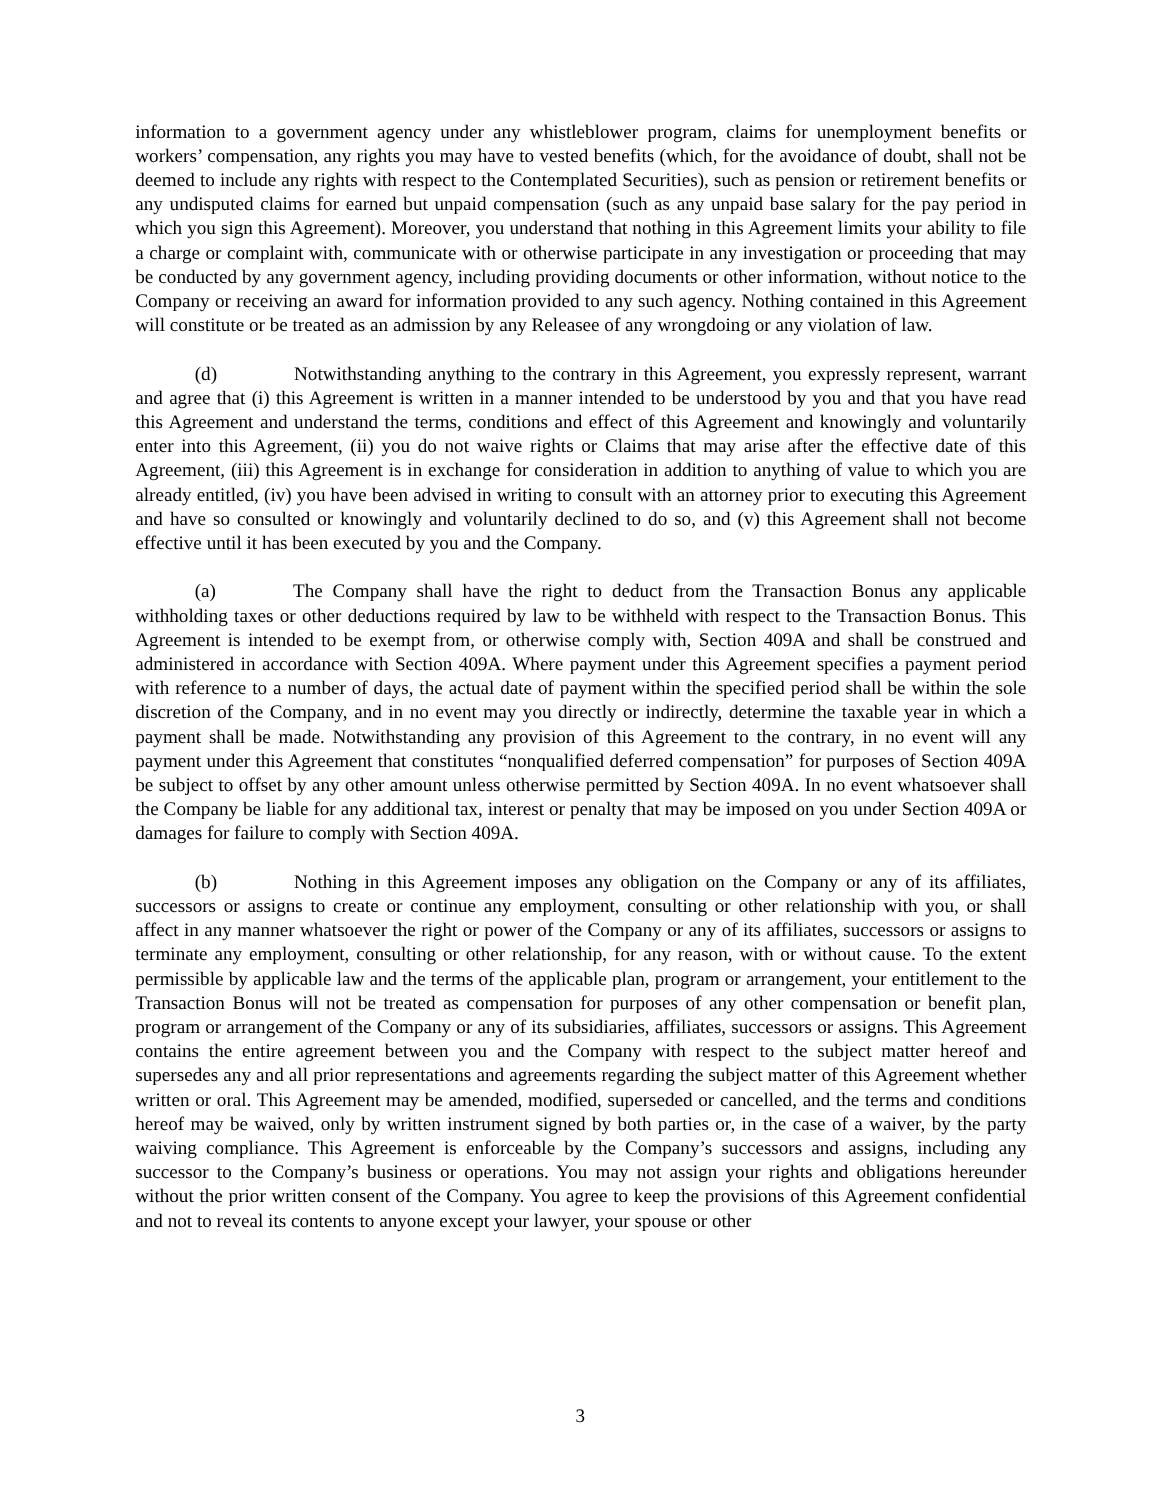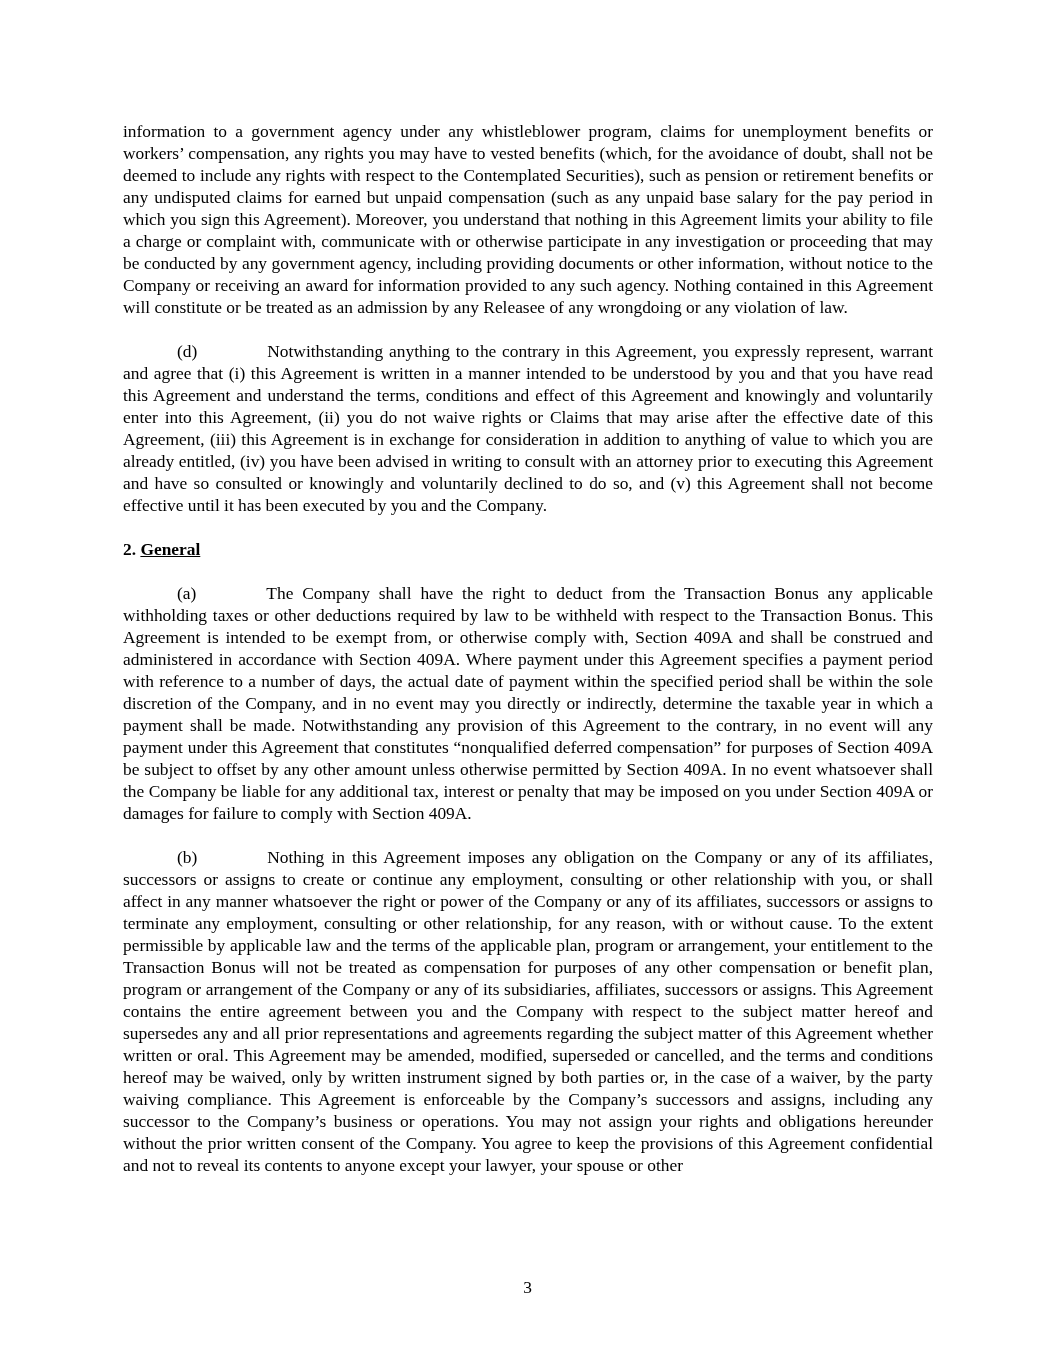--- a/index.html
+++ b/index.html
@@ -12,21 +12,21 @@
     width: 1055px;
     height: 1365px;
     background: #ffffff;
     color: #000000;
     font-family: "Liberation Serif", "DejaVu Serif", serif;
     overflow: hidden;
   }
   .content {
     position: absolute;
     left: 123px;
-    top: 120px;
+    top: 108px;
     width: 810px;
   }
   .para {
     font-size: 17.4px;
     line-height: 22px;
     text-align: justify;
     margin: 0 0 22px 0;
   }
   .tabbed {
     text-indent: 54px;
@@ -58,21 +58,20 @@
 </head>
 <body>
 
 <div class="page">
   <div class="content">
 
     <p class="para">information to a government agency under any whistleblower program, claims for unemployment benefits or workers’ compensation, any rights you may have to vested benefits (which, for the avoidance of doubt, shall not be deemed to include any rights with respect to the Contemplated Securities), such as pension or retirement benefits or any undisputed claims for earned but unpaid compensation (such as any unpaid base salary for the pay period in which you sign this Agreement).  Moreover, you understand that nothing in this Agreement limits your ability to file a charge or complaint with, communicate with or otherwise participate in any investigation or proceeding that may be conducted by any government agency, including providing documents or other information, without notice to the Company or receiving an award for information provided to any such agency.  Nothing contained in this Agreement will constitute or be treated as an admission by any Releasee of any wrongdoing or any violation of law.</p>
 
     <p class="para tabbed"><span class="para-label">(d)</span><span class="tab-gap"></span><span class="para-text">Notwithstanding anything to the contrary in this Agreement, you expressly represent, warrant and agree that (i) this Agreement is written in a manner intended to be understood by you and that you have read this Agreement and understand the terms, conditions and effect of this Agreement and knowingly and voluntarily enter into this Agreement, (ii) you do not waive rights or Claims that may arise after the effective date of this Agreement, (iii) this Agreement is in exchange for consideration in addition to anything of value to which you are already entitled, (iv) you have been advised in writing to consult with an attorney prior to executing this Agreement and have so consulted or knowingly and voluntarily declined to do so, and (v) this Agreement shall not become effective until it has been executed by you and the Company.</span></p>
 
-    <h2 class="heading"><span>2.</span> <span class="underlined">General</span></h2>
 
     <p class="para tabbed"><span class="para-label">(a)</span><span class="tab-gap"></span><span class="para-text">The Company shall have the right to deduct from the Transaction Bonus any applicable withholding taxes or other deductions required by law to be withheld with respect to the Transaction Bonus. This Agreement is intended to be exempt from, or otherwise comply with, Section 409A and shall be construed and administered in accordance with Section 409A. Where payment under this Agreement specifies a payment period with reference to a number of days, the actual date of payment within the specified period shall be within the sole discretion of the Company, and in no event may you directly or indirectly, determine the taxable year in which a payment shall be made.  Notwithstanding any provision of this Agreement to the contrary, in no event will any payment under this Agreement that constitutes “nonqualified deferred compensation” for purposes of Section 409A be subject to offset by any other amount unless otherwise permitted by Section 409A.  In no event whatsoever shall the Company be liable for any additional tax, interest or penalty that may be imposed on you under Section 409A or damages for failure to comply with Section 409A.</span></p>
 
     <p class="para tabbed"><span class="para-label">(b)</span><span class="tab-gap"></span><span class="para-text">Nothing in this Agreement imposes any obligation on the Company or any of its affiliates, successors or assigns to create or continue any employment, consulting or other relationship with you, or shall affect in any manner whatsoever the right or power of the Company or any of its affiliates, successors or assigns to terminate any employment, consulting or other relationship, for any reason, with or without cause.  To the extent permissible by applicable law and the terms of the applicable plan, program or arrangement, your entitlement to the Transaction Bonus will not be treated as compensation for purposes of any other compensation or benefit plan, program or arrangement of the Company or any of its subsidiaries, affiliates, successors or assigns.  This Agreement contains the entire agreement between you and the Company with respect to the subject matter hereof and supersedes any and all prior representations and agreements regarding the subject matter of this Agreement whether written or oral. This Agreement may be amended, modified, superseded or cancelled, and the terms and conditions hereof may be waived, only by written instrument signed by both parties or, in the case of a waiver, by the party waiving compliance. This Agreement is enforceable by the Company’s successors and assigns, including any successor to the Company’s business or operations.  You may not assign your rights and obligations hereunder without the prior written consent of the Company.  You agree to keep the provisions of this Agreement confidential and not to reveal its contents to anyone except your lawyer, your spouse or other</span></p>
 
   </div>
 
   <div class="page-number">3</div>
 </div>
 

